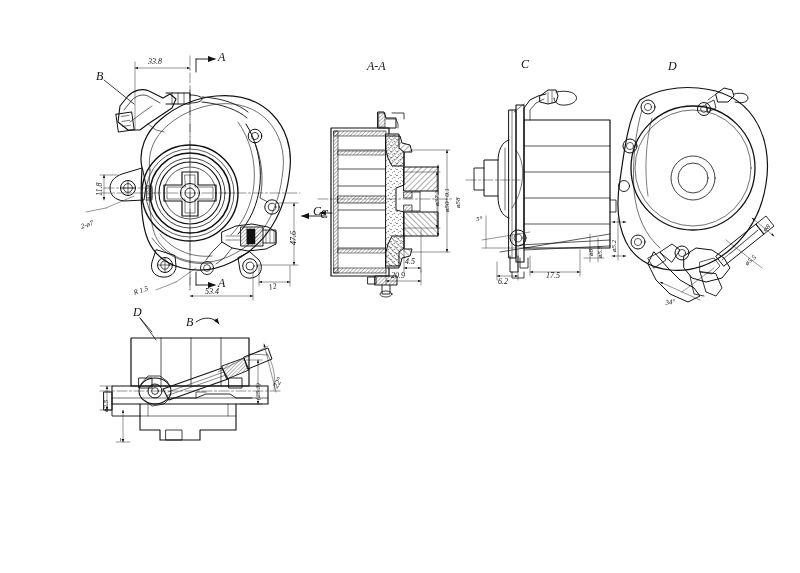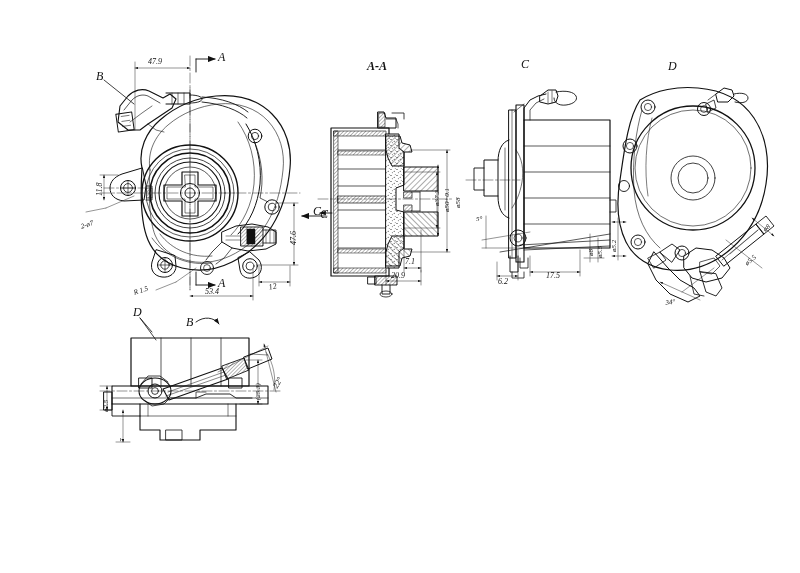--- a/index.html
+++ b/index.html
@@ -463,34 +463,34 @@
     </g>
   </g>
 
   </g>
 </svg>
 
 <div class="lbl view-id" style="left:96px;top:70px;">B</div>
 <div class="lbl view-id" style="left:218px;top:51px;">A</div>
 <div class="lbl view-id" style="left:218px;top:277px;">A</div>
 <div class="lbl view-id" style="left:320px;top:208px;">C</div>
-<div class="lbl dim8" style="left:148px;top:58px;">47.9</div>
+<div class="lbl dim8" style="left:148px;top:58px;">33.8</div>
 <div class="lbl dim8" style="left:205px;top:288px;">53.4</div>
 <div class="lbl dim8 rot90" style="left:96px;top:196px;">11.8</div>
 <div class="lbl dim rot-r" style="left:80px;top:224px;transform:rotate(-18deg);">2-ø7</div>
 <div class="lbl dim rot-r" style="left:133px;top:290px;transform:rotate(-18deg);">R 1.5</div>
 <div class="lbl dim8 rot90" style="left:290px;top:245px;">47.6</div>
 <div class="lbl dim8 rot-r" style="left:268px;top:284px;transform:rotate(-12deg);">12</div>
 
-<div class="lbl view-id" style="left:367px;top:60px;font-weight:bold;">A-A</div>
+<div class="lbl view-id" style="left:367px;top:60px;">A-A</div>
 <div class="lbl view-id" style="left:313px;top:205px;">C</div>
 <div class="lbl dim rot90" style="left:434px;top:206px;">ø37.2</div>
 <div class="lbl dim rot90" style="left:444px;top:212px;">ø50+0.1</div>
 <div class="lbl dim rot90" style="left:455px;top:208px;">ø58</div>
-<div class="lbl dim8" style="left:405px;top:258px;">7.1</div>
+<div class="lbl dim8" style="left:405px;top:258px;">4.5</div>
 <div class="lbl dim8" style="left:391px;top:272px;">20.9</div>
 
 <div class="lbl view-id" style="left:521px;top:58px;">C</div>
 <div class="lbl dim" style="left:476px;top:216px;">5°</div>
 <div class="lbl dim8" style="left:498px;top:278px;">6.2</div>
 <div class="lbl dim8" style="left:546px;top:272px;">17.5</div>
 <div class="lbl dim rot90" style="left:588px;top:256px;">ø8</div>
 <div class="lbl dim rot90" style="left:597px;top:258px;">ø5.5</div>
 
 <div class="lbl view-id" style="left:668px;top:60px;">D</div>

